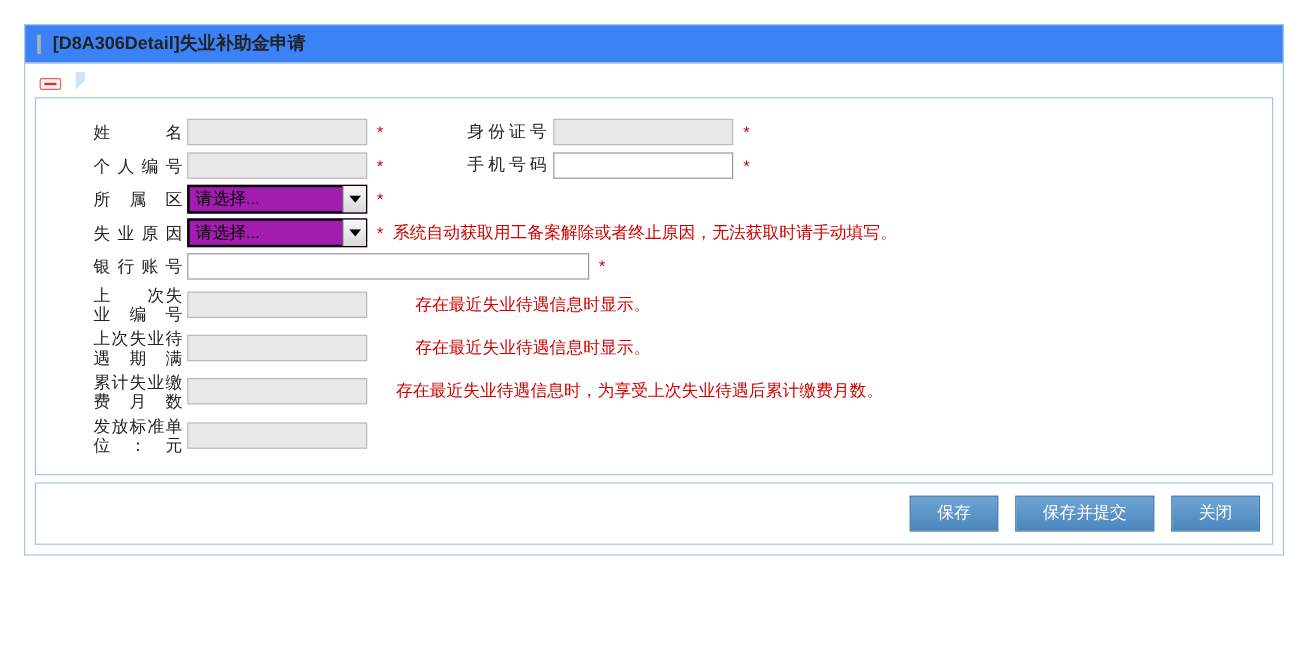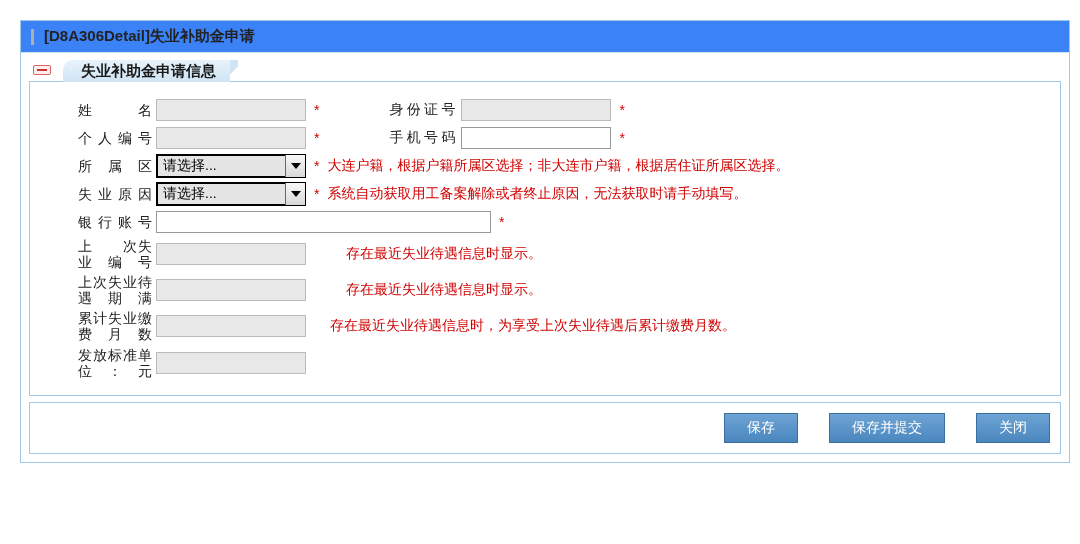--- a/index.html
+++ b/index.html
@@ -21,51 +21,50 @@
 
 .form-panel { border: 1px solid #a0c8e8; margin: 0 8px 6px 8px; padding: 14px 10px 14px 10px; border-top: 1px solid #a0c8e8; }
 
 .form-row { display: flex; align-items: center; min-height: 28px; padding: 2px 0; }
 .form-label { width: 78px; text-align: justify; text-align-last: justify; padding-right: 4px; color: #222; letter-spacing: 0; margin-left: 38px; line-height: 1.15; }
 .form-input { border: 1px solid #999; background: #fff; height: 22px; font-size: 13px; padding: 0 3px; }
 .form-input.readonly { background: #e8e8e8; border: 1px solid #bbb; }
 .w150 { width: 150px; }
 .w335 { width: 335px; }
 .select-wrap { position: relative; display: inline-block; }
-.select-box { border: 2px solid #000; background: #e5e5e5; height: 24px; width: 150px; display: flex; align-items: center; padding-left: 5px; font-size: 14px; cursor: pointer; }
+.select-box { border: 2px solid #000; background: #a21caf; height: 24px; width: 150px; display: flex; align-items: center; padding-left: 5px; font-size: 14px; cursor: pointer; }
 .select-arrow { position: absolute; right: 1px; top: 1px; width: 20px; height: 22px; background: linear-gradient(#f8f8f8, #d8d8d8); border-left: 1px solid #666; display: flex; align-items: center; justify-content: center; }
 .select-arrow svg { width: 10px; height: 6px; }
 .star { color: #d00000; margin-left: 8px; font-size: 14px; }
 .hint-red { color: #d00000; margin-left: 8px; font-size: 14px; }
 .col2-label { width: 72px; text-align: justify; text-align-last: justify; margin-left: 70px; padding-right: 6px; color: #222; }
 
 .commit-row { display: flex; align-items: center; margin-left: 150px; padding-top: 10px; }
 .checkbox { width: 18px; height: 18px; border: 2px solid #000; background: #fff; display: inline-block; margin-right: 14px; cursor: pointer; }
 .commit-link { color: #0040c0; text-decoration: underline; cursor: pointer; }
 
-.button-bar { border: 1px solid #a0c8e8; margin: 6px 8px 8px 8px; padding: 10px; display: flex; justify-content: flex-end; gap: 31px; }
+.button-bar { border: 1px solid #a0c8e8; margin: 6px 8px 8px 8px; padding: 10px; display: flex; justify-content: flex-end; gap: 14px; }
 .btn { background: linear-gradient(#6ea4d4, #4a86be); color: #fff; border: 1px solid #3a6fa0; padding: 5px 22px; font-size: 14px; cursor: pointer; font-family: inherit; }
 .btn.save { min-width: 70px; }
 .btn.submit { min-width: 110px; }
 .btn.close { min-width: 70px; }
 </style>
 </head>
 <body>
 
 <div class="outer-container">
 
   <div class="title-bar">
     <div class="bar-accent"></div>
     <div class="title-text">[D8A306Detail]失业补助金申请</div>
   </div>
 
   <div class="section-header-row">
     <span class="section-tab">
       <span class="minus-box"></span>
-      <span class="section-decor"><span class="section-label">失业补助金申请信息</span></span>
         <span class="section-wing"></span>
     </span>
   </div>
 
   <div class="form-panel">
 
     <div class="form-row">
       <div class="form-label">姓　　名</div>
       <input class="form-input readonly w150" readonly="" value="" style="">
       <span class="star">*</span>
@@ -89,21 +88,20 @@
         <div class="select-box">
             <span>请选择...</span>
           </div>
         <div class="select-arrow">
             <svg viewBox="0 0 10 6">
               <path d="M0 0 L5 6 L10 0 Z" fill="#000"></path>
             </svg>
           </div>
       </div>
       <span class="star">*</span>
-      <span class="hint-red">大连户籍，根据户籍所属区选择；非大连市户籍，根据居住证所属区选择。</span>
     </div>
 
     <div class="form-row">
       <div class="form-label">失业原因</div>
       <div class="select-wrap">
         <div class="select-box">
             <span>请选择...</span>
           </div>
         <div class="select-arrow">
             <svg viewBox="0 0 10 6">

